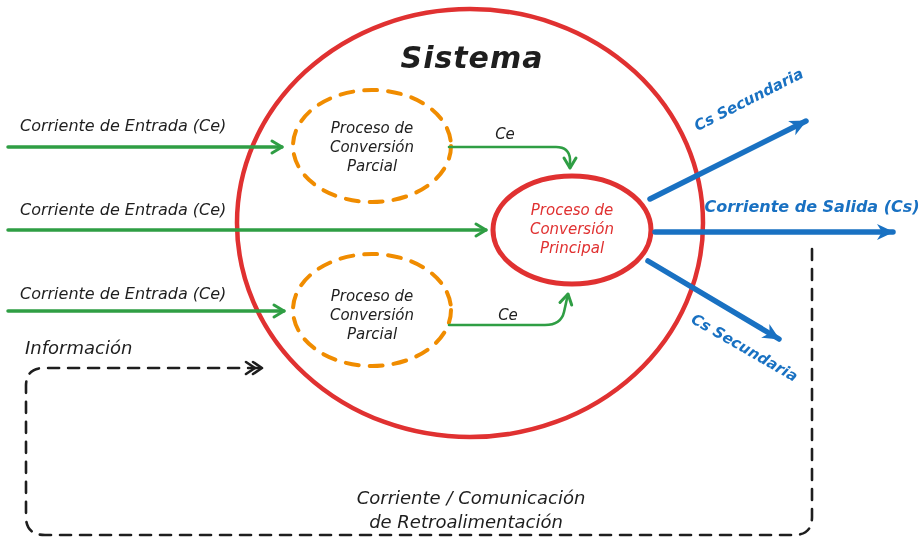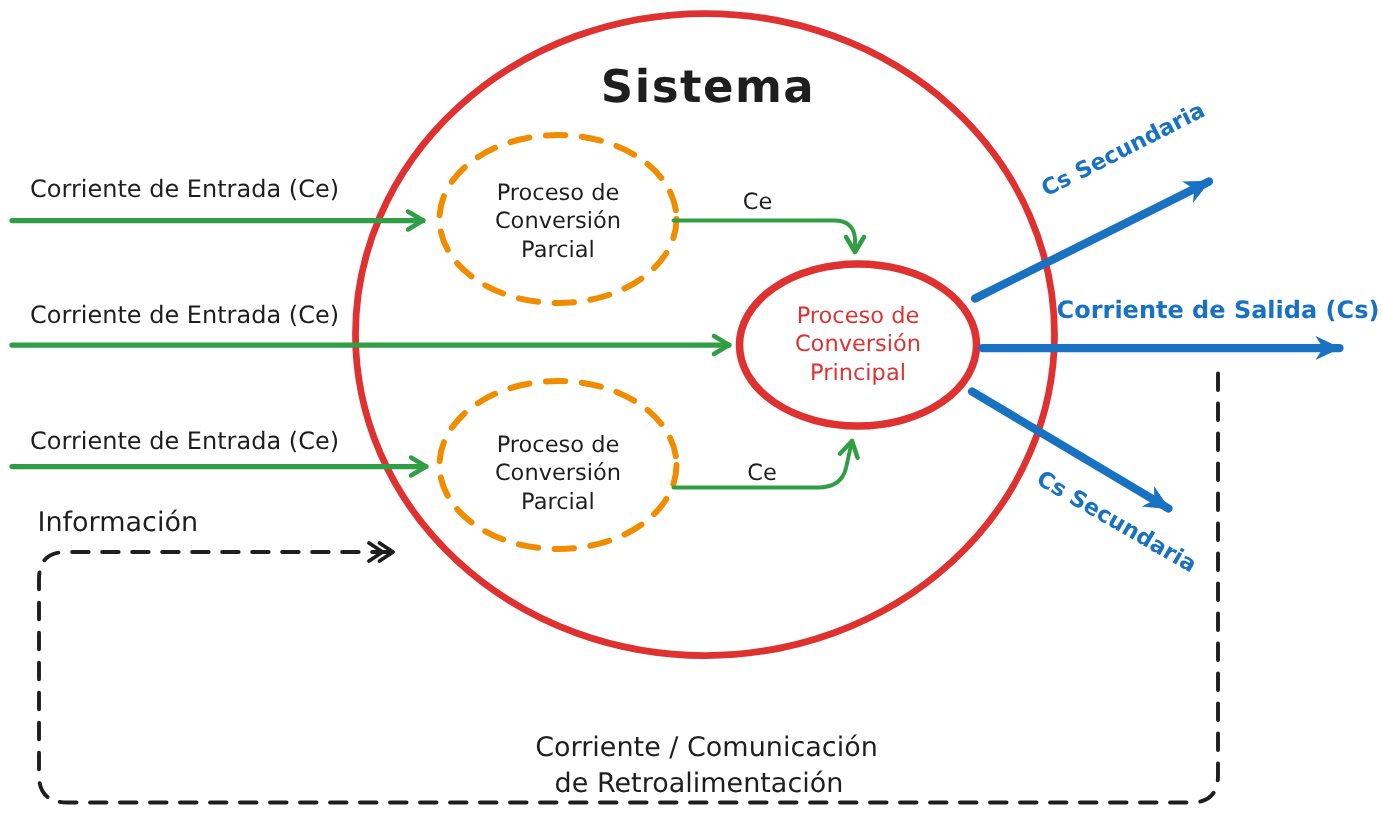--- a/index.html
+++ b/index.html
@@ -1,19 +1,20 @@
 <!DOCTYPE html>
 <html style="--c-red: #e03131; --c-orange: #f08c00; --c-green: #2f9e44; --c-blue: #1971c2; --c-ink: #1e1e1e; --c-background: #ffffff;"><head>
 <meta charset="utf-8">
 <style>
   html, body { margin: 0; padding: 0; background: #ffffff; }
   .canvas-wrap {
     width: 777px; height: 549px; position: relative;
     background: var(--c-background, #fff);
     font-family: "DejaVu Sans", sans-serif;
+    font-style: italic;
   }
   svg text {
     font-family: "DejaVu Sans", sans-serif;
     fill: var(--c-ink);
   }
   
   .stroke-red    { stroke: var(--c-red);    fill: none; }
   .stroke-orange { stroke: var(--c-orange); fill: none; }
   .stroke-green  { stroke: var(--c-green);  fill: none; }
   .stroke-blue   { stroke: var(--c-blue);   fill: none; }

